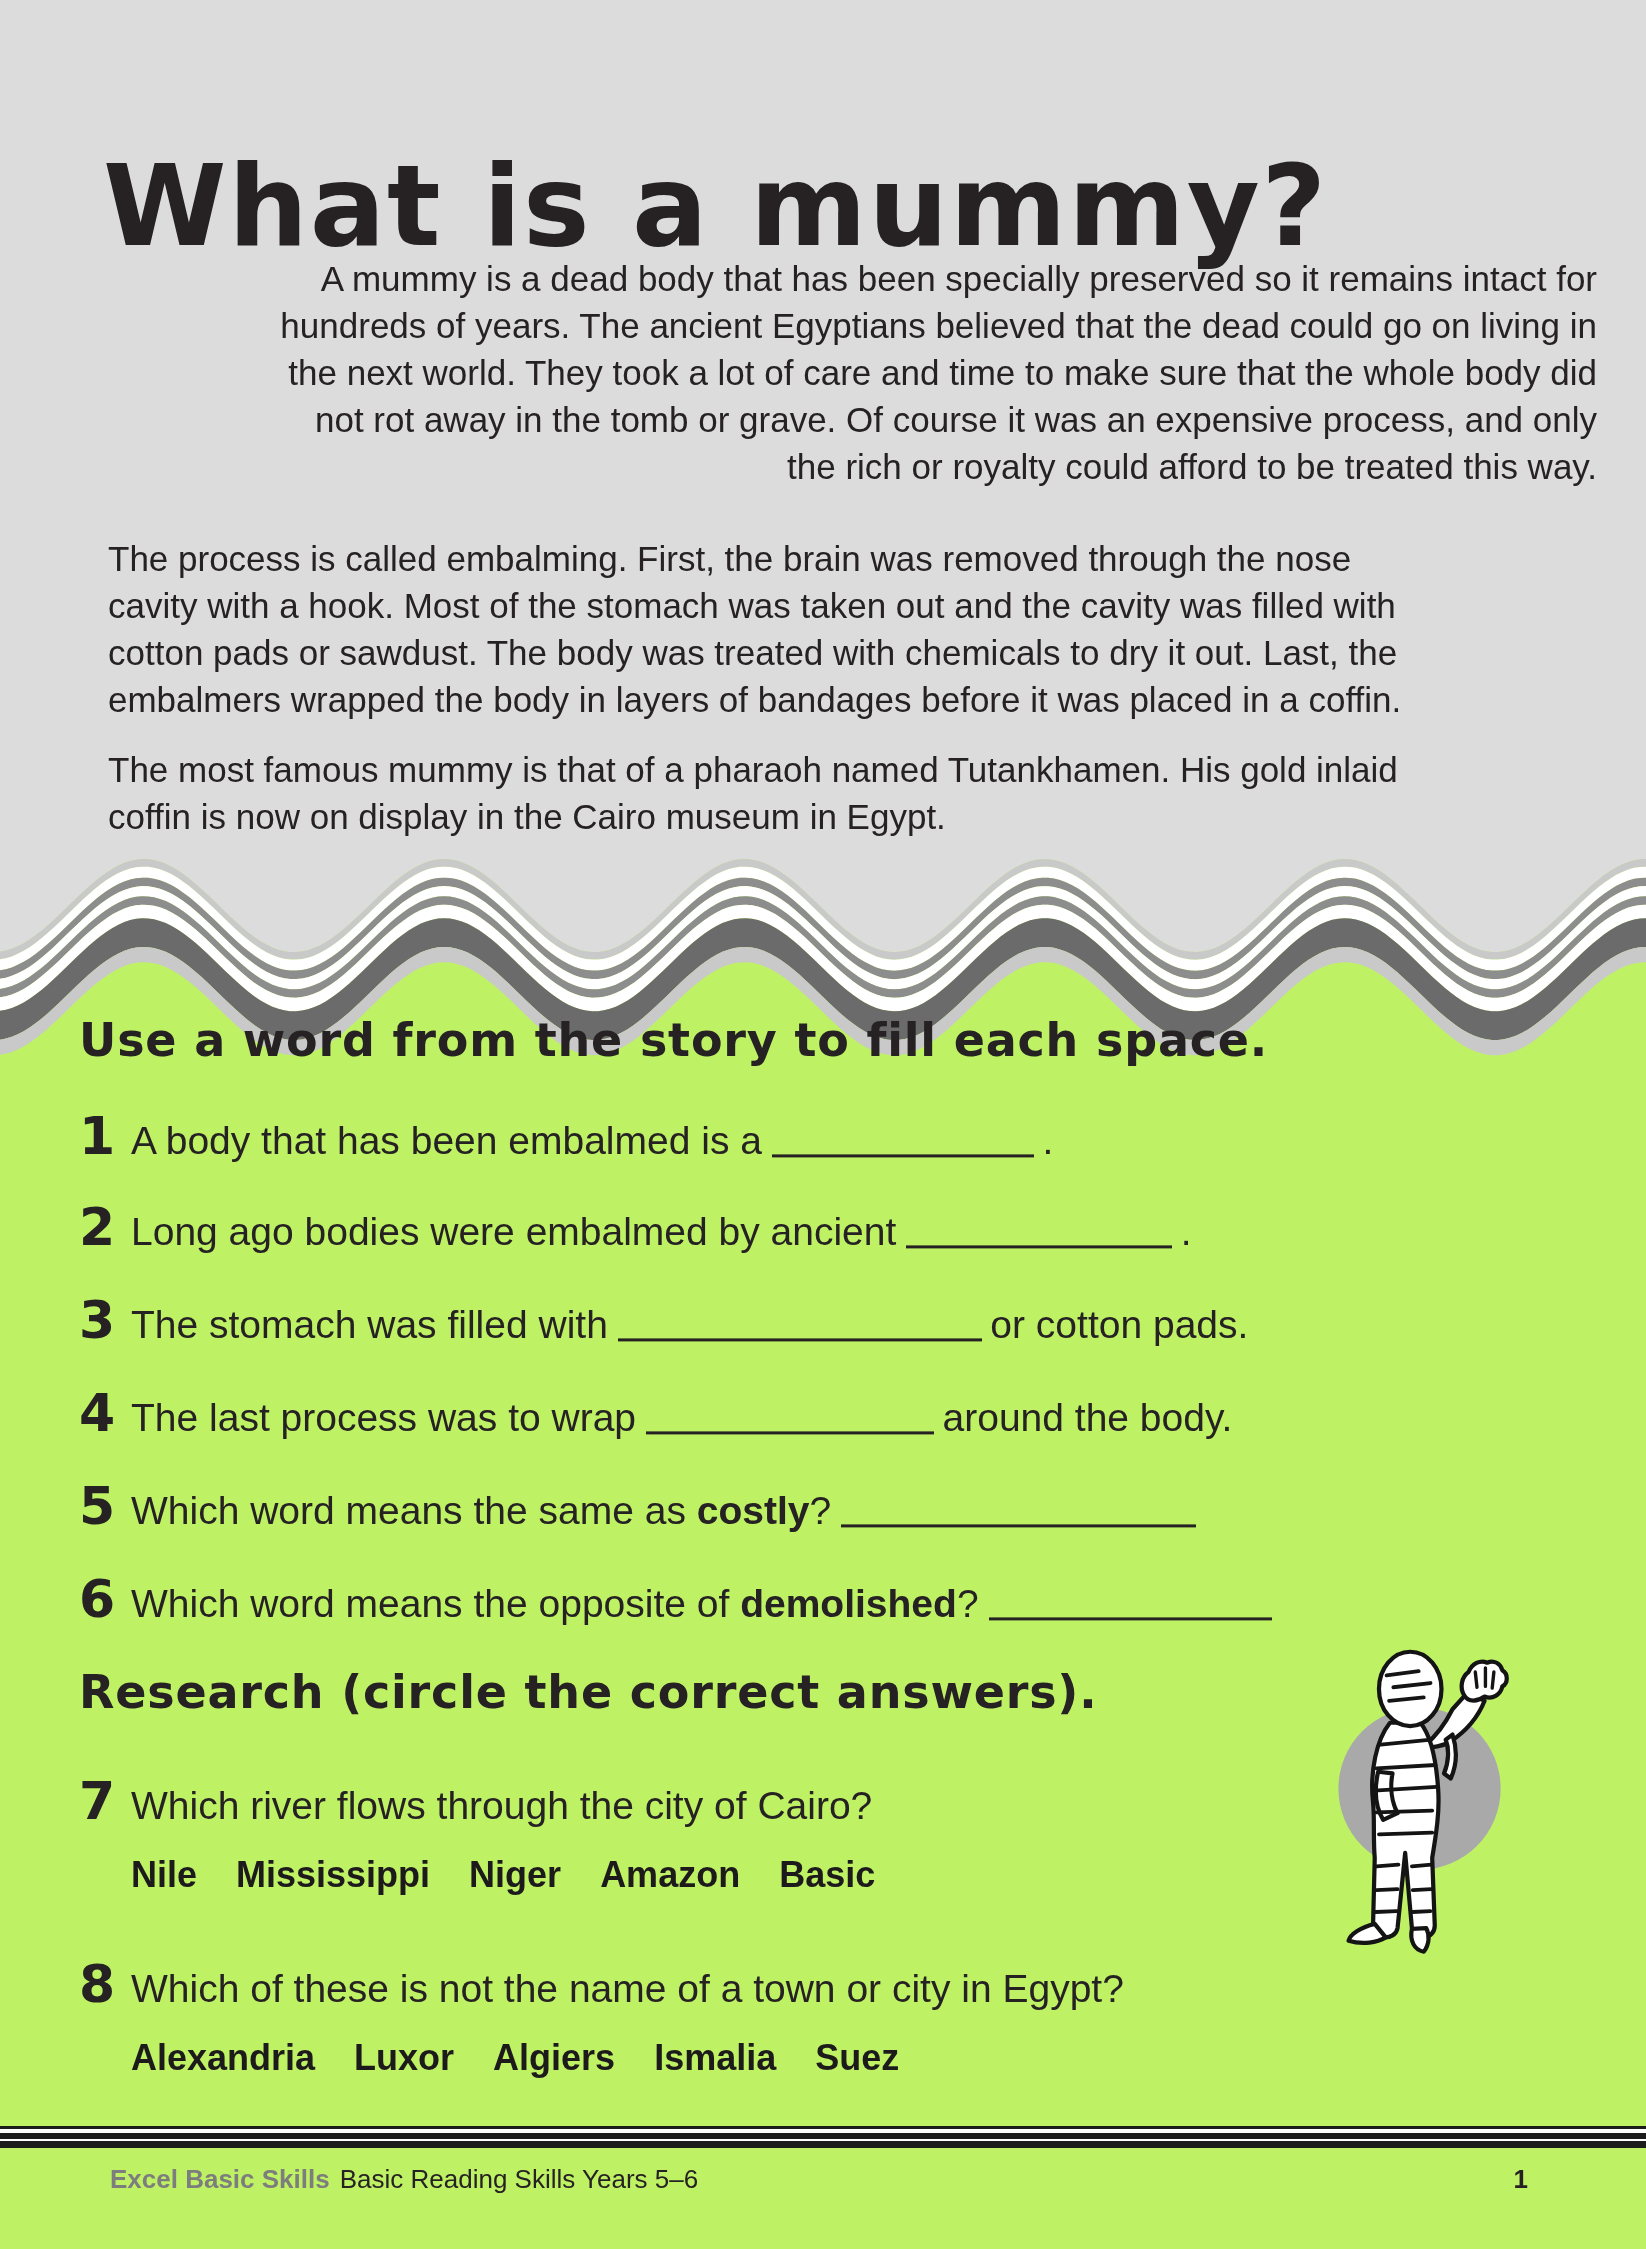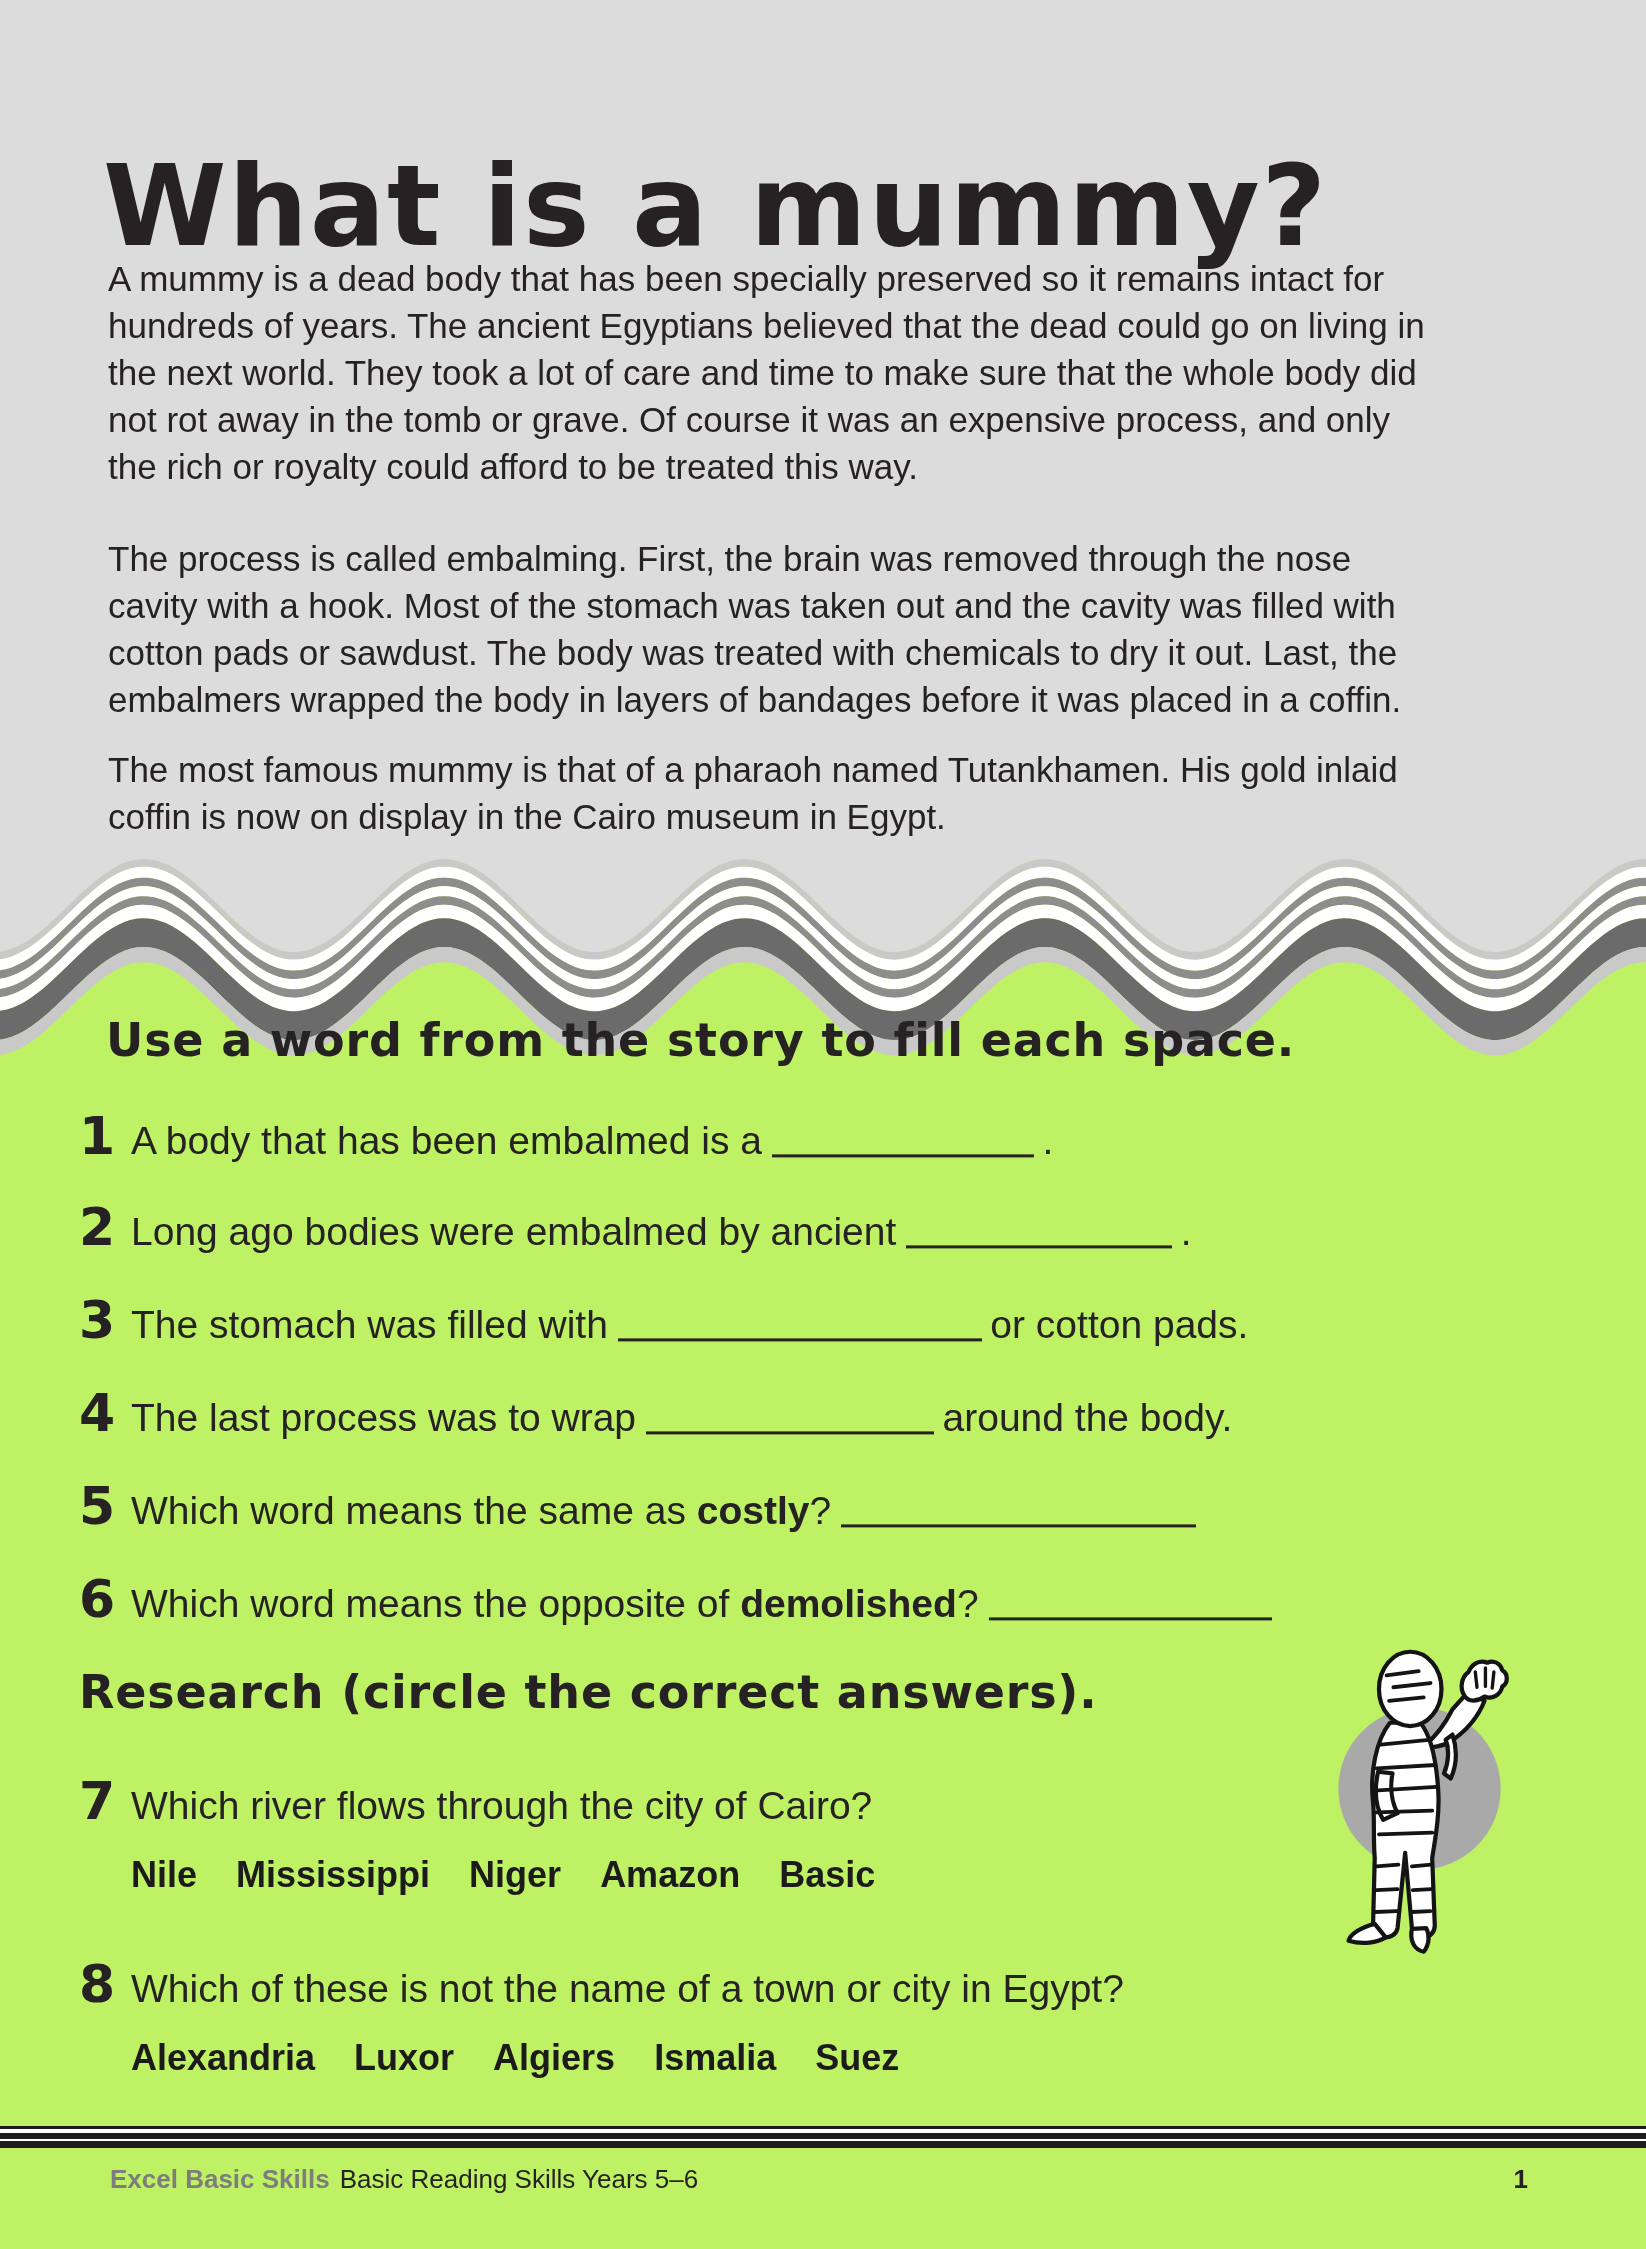--- a/index.html
+++ b/index.html
@@ -4,27 +4,27 @@
 <style>
   html,body{margin:0;padding:0;background:#ffffff;}
   .page{position:relative;width:1646px;height:2250px;background:#bef264;overflow:hidden;
         font-family:"Liberation Sans",sans-serif;color:#231f20;}
   .header-bg{position:absolute;top:0;left:0;width:1646px;height:856px;background:#dcdcdc;}
   .page-title{position:absolute;top:66px;left:103px;width:1438px;
         font-family:"DejaVu Sans",sans-serif;font-size:112px;font-weight:600;
         letter-spacing:1.7px;color:#262223;}
   .para{position:absolute;left:108px;width:1489px;margin:0;
         font-size:35px;line-height:47px;white-space:pre-line;color:#262223;}
-  .para-1{top:255px;}
+  .para-1{top:255px;text-align:right;}
   .para-2{top:535px;}
   .para-3{top:746px;}
   .wave{position:absolute;top:853px;left:0;width:1646px;height:254px;pointer-events:none;}
   .hand-heading{position:absolute;left:79px;font-family:"DejaVu Sans",sans-serif;
         font-size:46px;font-weight:600;letter-spacing:0.8px;color:#262223;}
-  .heading-fill{top:1013px;margin-left:27px;}
+  .heading-fill{top:1013px;}
   .heading-research{top:1665px;}
   .q-row{position:absolute;left:79px;right:59px;display:flex;align-items:baseline;}
   .q-num{flex:none;width:52px;font-family:"DejaVu Sans",sans-serif;
         font-size:52px;font-weight:bold;color:#262223;line-height:1;}
   .q-body{font-size:39px;line-height:1.35;color:#262223;}
   .q-body strong{font-weight:bold;text-align:center;}
   .blank{display:inline-block;height:6.8px;border-bottom:3.4px solid #262223;
         margin:0 8.5px 0 10px;transform:translateY(3.4px);}
   .q1{top:1110px;} .q2{top:1201px;} .q3{top:1294px;} .q4{top:1387px;}
   .q5{top:1480px;} .q6{top:1573px;}

